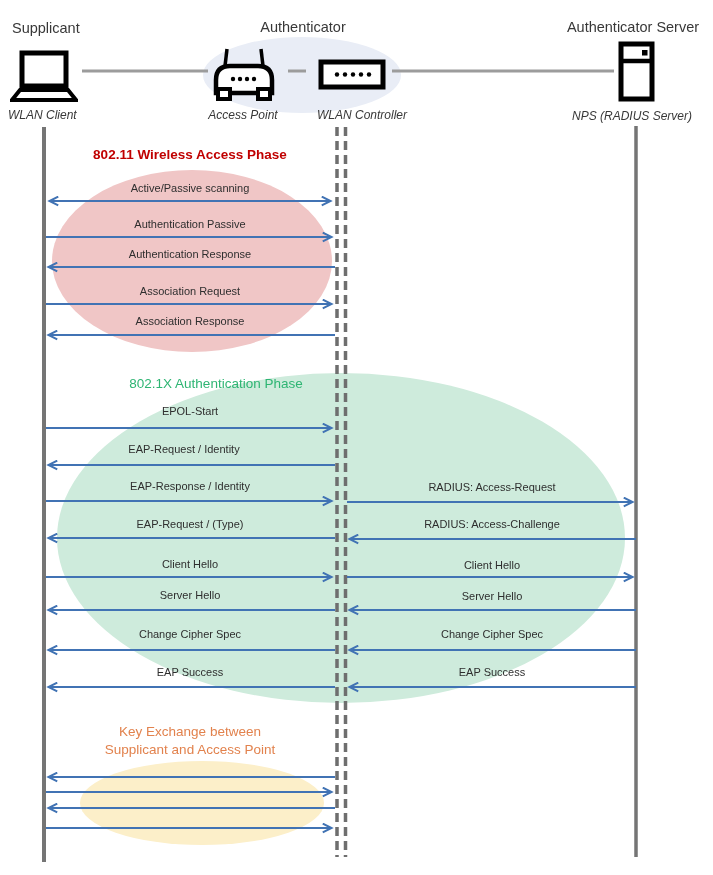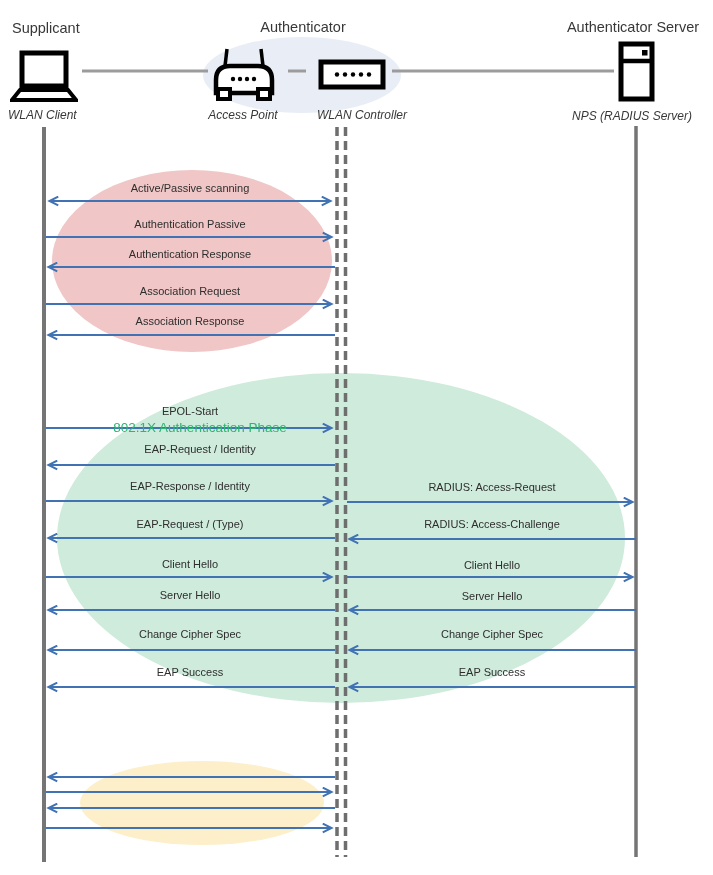--- a/index.html
+++ b/index.html
@@ -131,30 +131,35 @@
 
   <div class="node-role" style="left:12px; top:20px;">Supplicant</div>
   <div class="node-role centered" style="left:303px; top:19px;">Authenticator</div>
   <div class="node-role centered" style="left:633px; top:19px;">Authenticator Server</div>
 
   <div class="node-label" style="left:8px; top:108px;">WLAN Client</div>
   <div class="node-label centered" style="left:243px; top:108px;">Access Point</div>
   <div class="node-label centered" style="left:362px; top:108px;">WLAN Controller</div>
   <div class="node-label centered" style="left:632px; top:109px;text-align:right;">NPS (RADIUS Server)</div>
 
-  <div class="phase-title pt-green" style="left:200px; top:376px;margin-top:44px;">802.1X Authentication Phase</div>
+  <div class="phase-title pt-red" style="left:190px; top:147px;">802.11 Wireless Access Phase</div>
+  <div class="phase-title pt-green" style="left:216px; top:376px;">802.1X Authentication Phase</div>
+  <div class="phase-title pt-orange" style="left:190px; top:723px;">
+    <span>Key Exchange between</span><br>
+    <span>Supplicant and Access Point</span>
+  </div>
 
   <div class="msg" style="left:190px; top:182px;">Active/Passive scanning</div>
   <div class="msg" style="left:190px; top:218px;">Authentication Passive</div>
   <div class="msg" style="left:190px; top:248px;">Authentication Response</div>
   <div class="msg" style="left:190px; top:285px;">Association Request</div>
   <div class="msg" style="left:190px; top:315px;">Association Response</div>
 
   <div class="msg" style="left:190px; top:405px;text-align:right;">EPOL-Start</div>
-  <div class="msg" style="left:200px; top:443px;">EAP-Request / Identity</div>
+  <div class="msg" style="left:184px; top:443px;">EAP-Request / Identity</div>
   <div class="msg" style="left:190px; top:480px;">EAP-Response / Identity</div>
   <div class="msg" style="left:190px; top:518px;">EAP-Request / (Type)</div>
   <div class="msg" style="left:190px; top:558px;">Client Hello</div>
   <div class="msg" style="left:190px; top:589px;">Server Hello</div>
   <div class="msg" style="left:190px; top:628px;">Change Cipher Spec</div>
   <div class="msg" style="left:190px; top:666px;">EAP Success</div>
 
   <div class="msg" style="left:492px; top:481px;">RADIUS: Access-Request</div>
   <div class="msg" style="left:492px; top:518px;">RADIUS: Access-Challenge</div>
   <div class="msg" style="left:492px; top:559px;">Client Hello</div>

